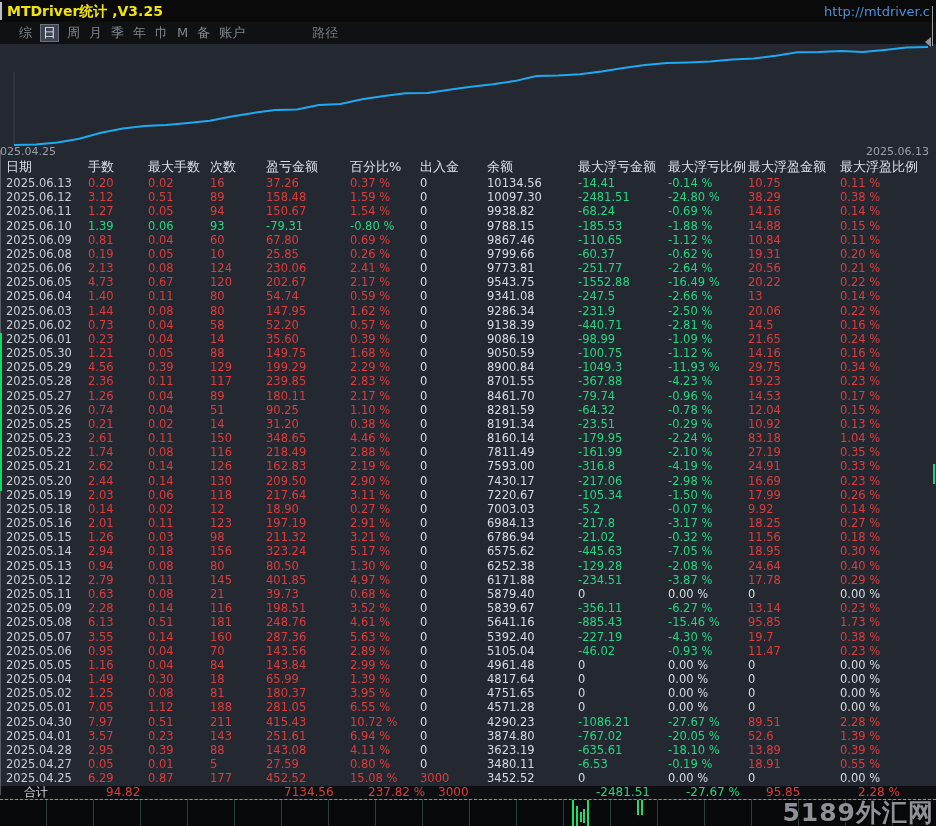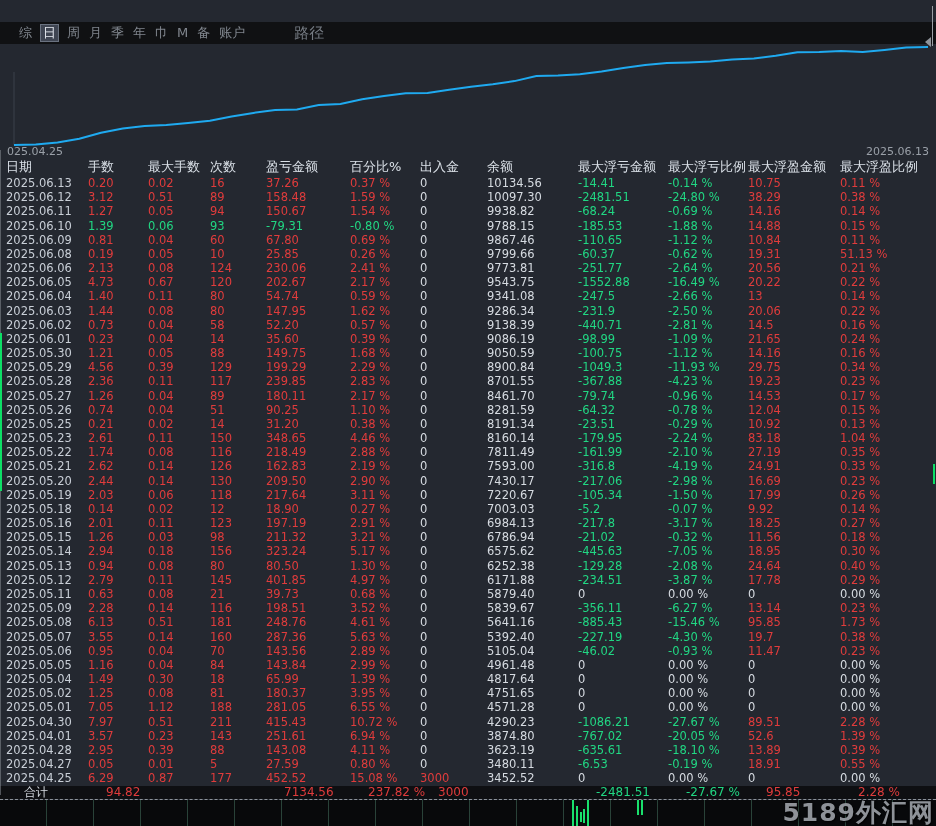--- a/index.html
+++ b/index.html
@@ -10,25 +10,25 @@
   }
   
   .titlebar{position:absolute;left:0;top:0;width:936px;height:22px;background:#0a0a0b;}
   .app-title{position:absolute;left:7px;top:3px;font-size:14px;font-weight:bold;color:#f0e40a;white-space:nowrap;}
   .app-url{position:absolute;right:6px;top:4px;font-size:13px;color:#4a90d9;white-space:nowrap;}
   .titlebar-left-mark{position:absolute;left:0;top:2px;width:2px;height:18px;background:#b9bec5;}
   
   .tabbar{position:absolute;left:0;top:22px;width:936px;height:22px;background:#101113;display:flex;align-items:center;gap:9px;padding-left:19px;box-sizing:border-box;}
   .tab{font-size:13px;color:#80868e;line-height:16px;cursor:default;white-space:nowrap;}
   .tab.selected{background:#3f4552;color:#e6eaf0;outline:1px solid #6a7280;padding:0 2px;}
-  .path-label{font-size:15px;color:#767c84;margin-left:40px;white-space:nowrap;}
+  .path-label{font-size:13px;color:#767c84;margin-left:58px;white-space:nowrap;}
   
   .chart-svg{position:absolute;left:0;top:44px;width:936px;height:102px;display:block;}
   .chart-label{position:absolute;font-size:11px;color:#9aa0a8;top:145px;white-space:nowrap;}
-  .chart-label.start{left:7px;}
+  .chart-label.start{left:0;}
   .chart-label.end{right:7px;}
   
   .grid-row{display:grid;grid-template-columns:82px 60px 62px 56px 84px 70px 67px 91px 90px 80px 92px 1fr;padding-left:6px;box-sizing:border-box;}
   .thead{position:absolute;left:0;top:158px;width:936px;height:18px;align-items:center;}
   .thead span{font-size:13px;color:#dbe1e8;white-space:nowrap;overflow:visible;}
   .tbody{position:absolute;left:0;top:176px;width:936px;}
   .trow{height:14.186px;line-height:14.186px;}
   .trow span{font-size:11.5px;white-space:nowrap;overflow:visible;}
   .trow-total{position:absolute;left:0;top:786px;width:936px;height:13px;line-height:13px;background:#0e0f12;padding-left:24px;}
   .trow-total span{font-size:12px;}
@@ -47,20 +47,25 @@
   .left-green{position:absolute;left:0;top:333px;width:2px;height:158px;background:#0ddf66;}
   .right-green{position:absolute;right:1px;top:464px;width:2px;height:20px;background:#0ddf66;}
   .right-border-top{position:absolute;right:3px;top:6px;width:1px;height:40px;background:#9a9fa5;}
   .splitter-arrow{position:absolute;right:5px;top:37px;width:0;height:0;border-top:5px solid transparent;border-bottom:5px solid transparent;border-right:6px solid #8f949a;}
 </style>
 </head>
 <body>
 
 <div class="window">
 
+  <div class="titlebar">
+    <div class="titlebar-left-mark"></div>
+    <span class="app-title">MTDriver统计 ,V3.25</span>
+    <span class="app-url">http://mtdriver.c</span>
+  </div>
 
   <div class="tabbar">
 
   <span class="tab">综</span>
       <span class="tab selected">日</span>
       <span class="tab">周</span>
       <span class="tab">月</span>
       <span class="tab">季</span>
       <span class="tab">年</span>
       <span class="tab">巾</span>
@@ -170,21 +175,21 @@
         <span class="c-red">0.19</span>
         <span class="c-red">0.05</span>
         <span class="c-red">10</span>
         <span class="c-red">25.85</span>
         <span class="c-red">0.26 %</span>
         <span class="c-white">0</span>
         <span class="c-white">9799.66</span>
         <span class="c-green">-60.37</span>
         <span class="c-green">-0.62 %</span>
         <span class="c-red">19.31</span>
-        <span class="c-red">51.13 %</span>
+        <span class="c-red">0.20 %</span>
       </div>
       <div class="trow grid-row">
         <span class="c-date">2025.06.06</span>
         <span class="c-red">2.13</span>
         <span class="c-red">0.08</span>
         <span class="c-red">124</span>
         <span class="c-red">230.06</span>
         <span class="c-red">2.41 %</span>
         <span class="c-white">0</span>
         <span class="c-white">9773.81</span>

